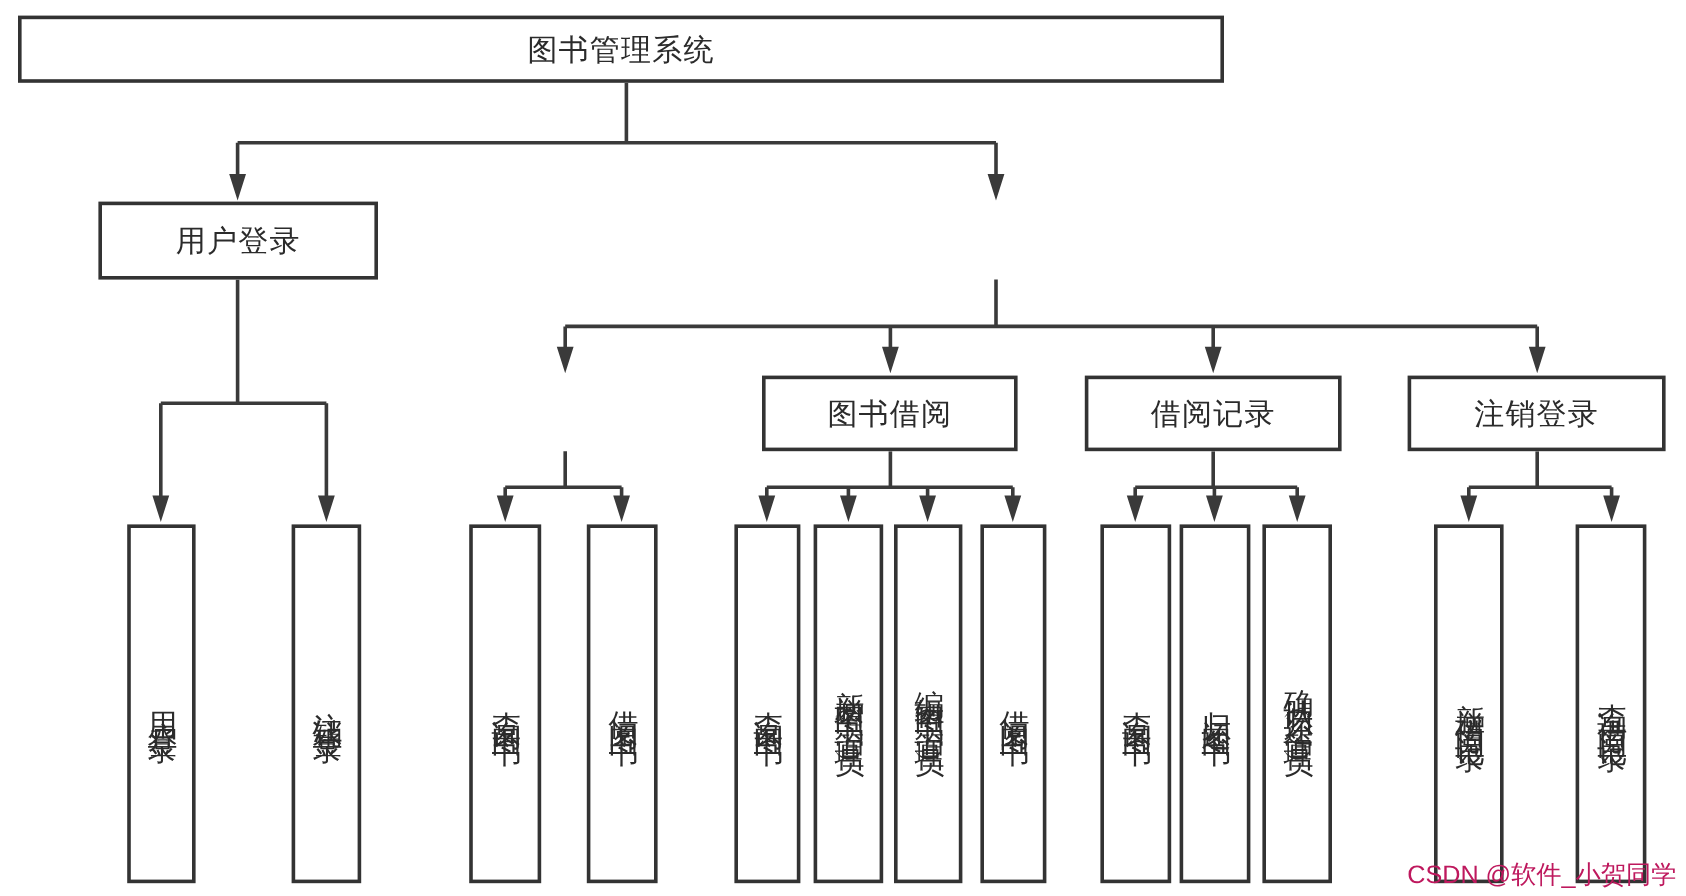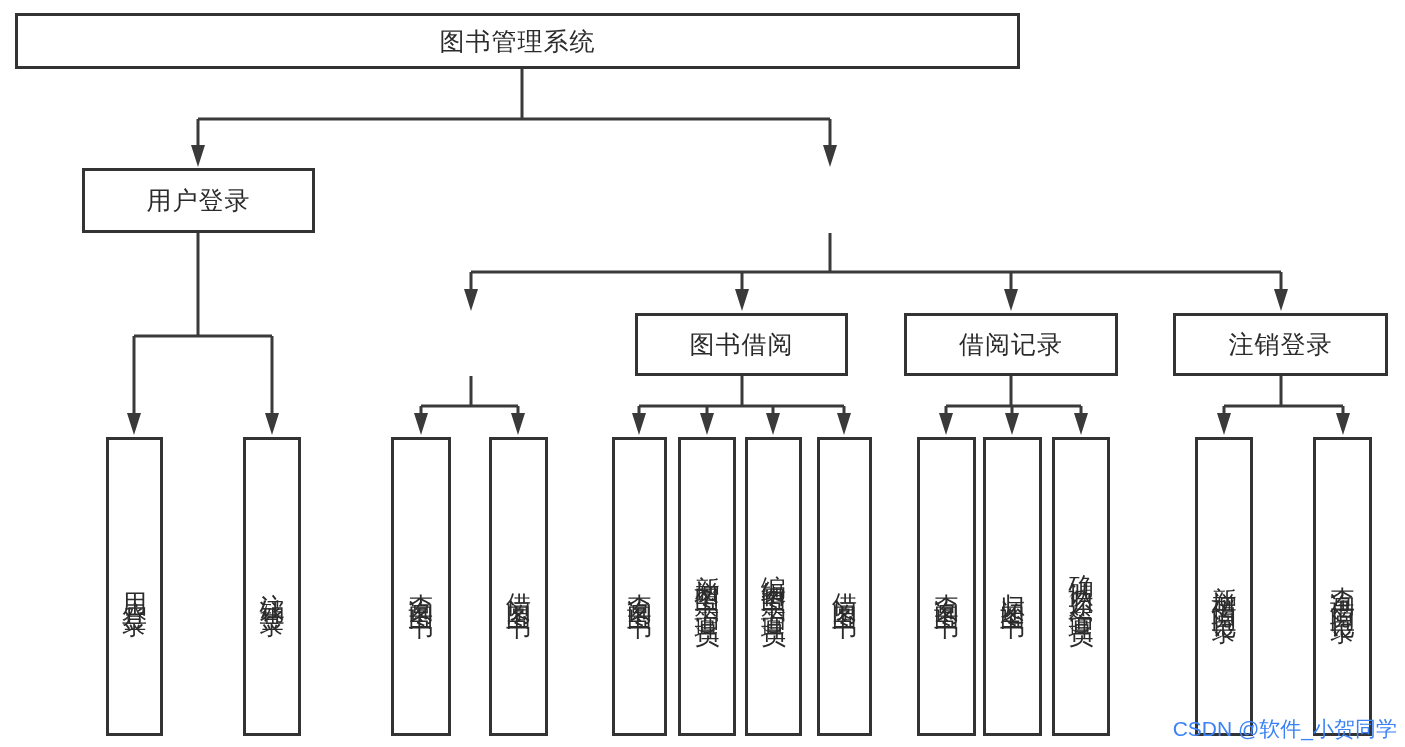--- a/index.html
+++ b/index.html
@@ -39,21 +39,21 @@
     font-size: 25px;
     letter-spacing: 7px;
     line-height: 1;
     white-space: nowrap;
   }
   .watermark {
     position: absolute;
     right: 8px;
     bottom: 4px;
     font-size: 21px;
-    color: #3b82f6;
+    color: #be185d;
     z-index: 3;
     white-space: nowrap;
   }
 </style>
 </head>
 <body>
 
 <div id="canvas">
 
   <svg id="connectors" viewBox="0 0 1405 747" xmlns="http://www.w3.org/2000/svg" aria-hidden="true">

